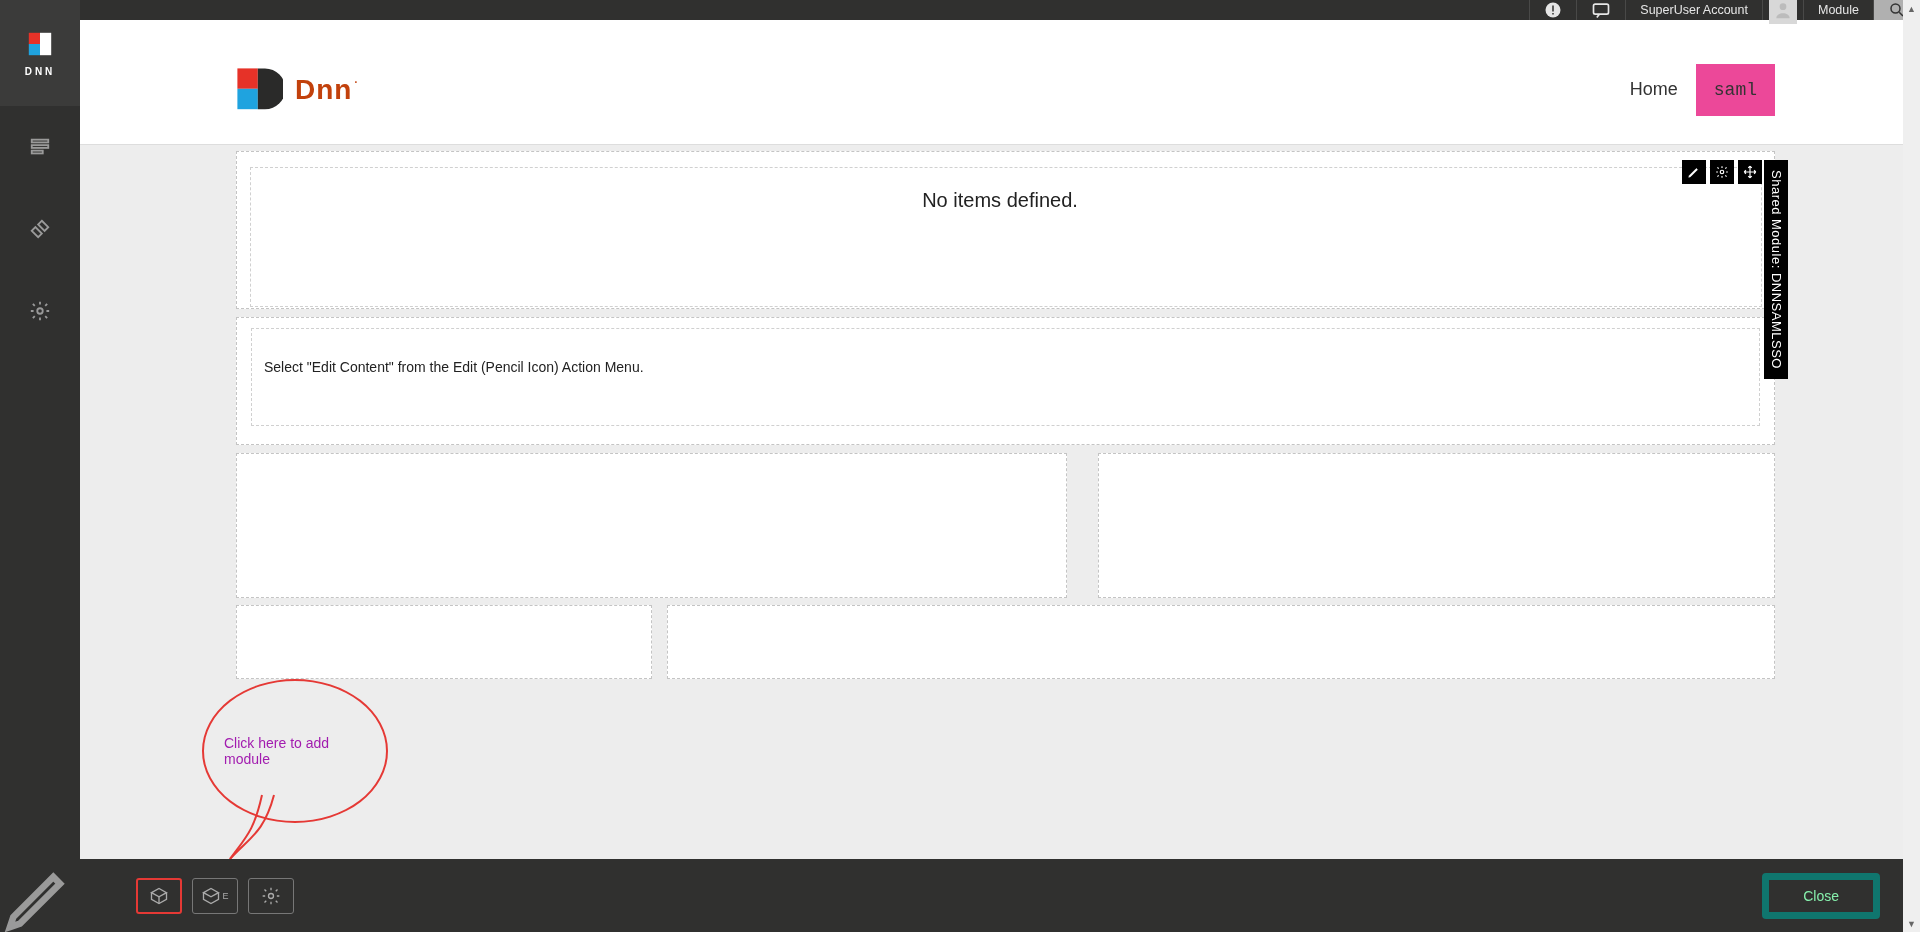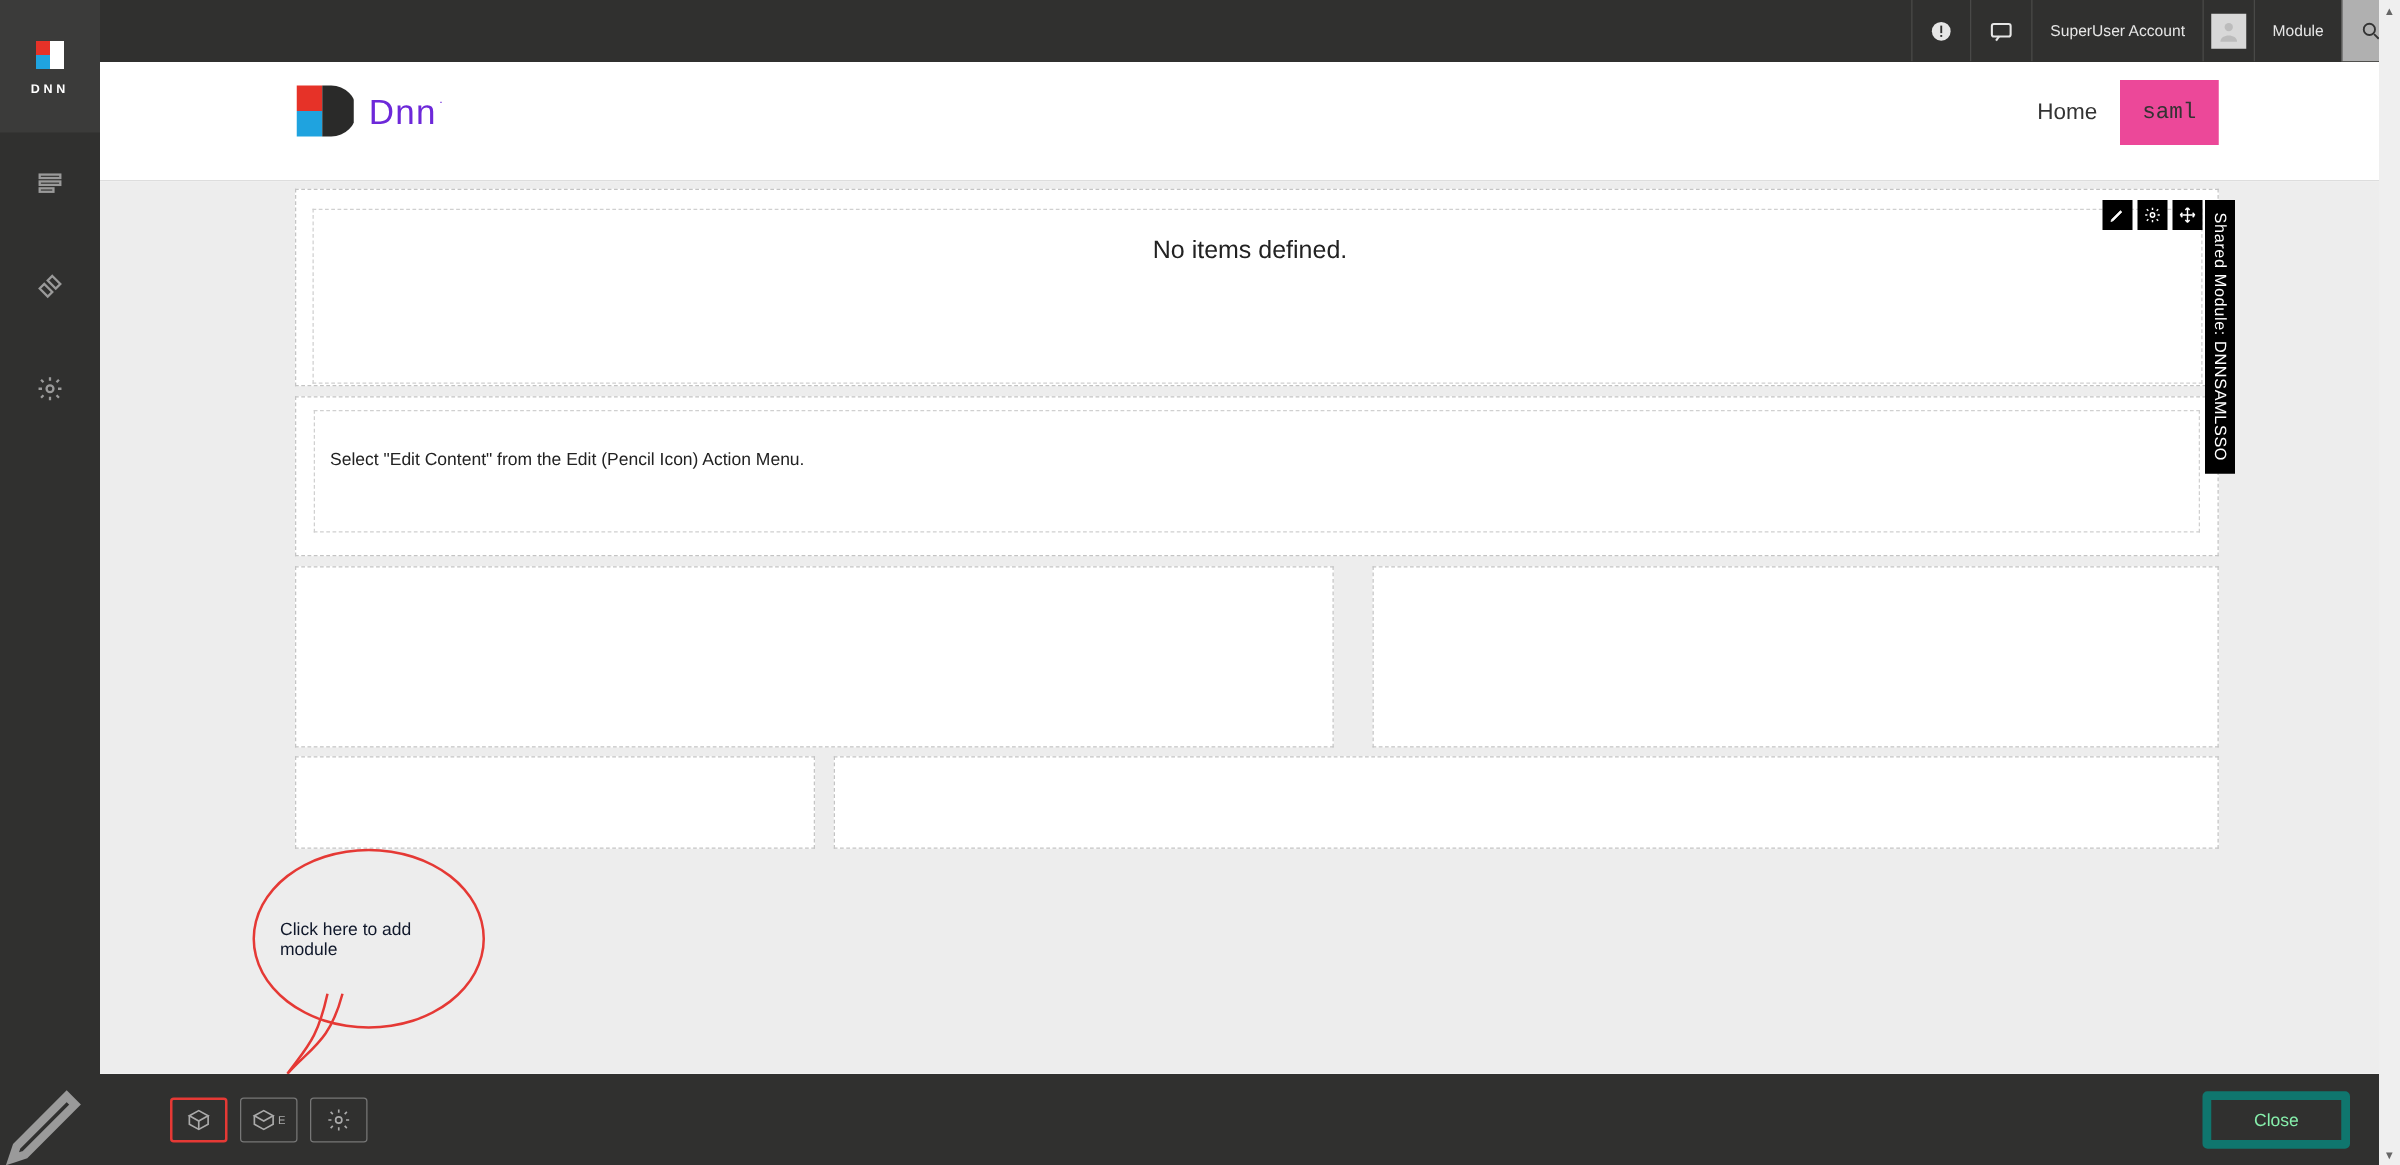--- a/index.html
+++ b/index.html
@@ -6,21 +6,21 @@
 html, body { width: 1543px; height: 760px; font-family: Arial, Helvetica, sans-serif; overflow: hidden; background: #fff; }
 
 
 .left-rail { position: fixed; left: 0; top: 0; width: 80px; height: 100%; background: #30302f; display: flex; flex-direction: column; align-items: center; z-index: 40; }
 .left-rail .logo-box { width: 80px; height: 106px; background: #3b3b3a; display: flex; flex-direction: column; align-items: center; justify-content: center; }
 .left-rail .rail-item { width: 80px; height: 82px; display: flex; align-items: center; justify-content: center; color: #9a9a9a; }
 .left-rail .rail-item svg { width: 22px; height: 22px; }
 .left-rail .rail-bottom { margin-top: auto; width: 80px; height: 70px; display: flex; align-items: center; justify-content: center; color: #9a9a9a; }
 
 
-.top-bar { position: fixed; left: 80px; right: 0; top: 0; height: 49px; background: #30302f; display: flex; align-items: stretch; justify-content: flex-end; z-index: 30; }
+.top-bar { position: fixed; left: 80px; right: 0; top: 0; height: 20px; background: #30302f; display: flex; align-items: stretch; justify-content: flex-end; z-index: 30; }
 .top-item { display: flex; align-items: center; justify-content: center; padding: 0 14px; color: #e6e6e6; font-size: 12.5px; border-left: 1px solid #494948; cursor: pointer; }
 .top-item.search { background: #b0b0b0; }
 .top-item.avatar { padding: 3px 6px; background:#30302f; }
 .avatar-img { width: 28px; height: 28px; background: #d8d8d8; display:flex; align-items:center; justify-content:center; }
 
 
 .site-header { position: absolute; left: 80px; right: 0; top: 35px; height: 110px; background: #fff; display: flex; align-items: center; padding: 0 0 0 155px; border-bottom: 1px solid #ddd; z-index: 25; }
 .site-logo { display:flex; align-items:center; gap:12px; }
 .site-nav { margin-left: auto; display:flex; align-items:stretch; height: 52px; margin-right: 145px; text-align: right; }
 .nav-link { display:flex; align-items:center; padding: 0 18px; font-size: 18px; color: #333; cursor:pointer; }
@@ -54,32 +54,32 @@
 
 
 .footer-bar { position: fixed; left: 80px; right: 0; bottom: 0; height: 73px; background: #30302f; display:flex; align-items:center; padding: 0 40px 0 56px; z-index:35;}
 .ft-btn { width:46px; height:36px; border:1px solid #777; border-radius:3px; display:flex; align-items:center; justify-content:center; margin-right:10px; color:#aaa; cursor:pointer;}
 .ft-btn.highlight { border:2px solid #e53935; }
 .ft-btn svg{ width:20px; height:20px; }
 .close-btn { margin-left:auto; border:7px solid #0f766e; color:#86efac; padding: 8px 34px; border-radius:4px; font-size:14px; cursor:pointer;}
 
 
 .callout-wrap { position:absolute; left: 116px; bottom: 0px; width: 200px; height: 180px; z-index: 60; pointer-events:none;}
-.callout-oval { position:absolute; left:6px; top:0; width: 186px; height: 144px; border: 2px solid #e53935; border-radius: 50%; display:flex; align-items:center; padding: 0 20px; font-size:14px; color:#0f172a;}
+.callout-oval { position:absolute; left:6px; top:0; width: 186px; height: 144px; border: 2px solid #e53935; border-radius: 50%; display:flex; align-items:center; padding: 0 20px; font-size:14px; color:#a21caf;}
 .callout-tail { position:absolute; left: 28px; bottom: -4px; width: 60px; height: 70px; }
 
 
 .fake-scroll { position:fixed; right:0; top:0; width:17px; height:100%; background:#efefef; z-index:70;}
 .fake-scroll .arrow { position:absolute; left:0; width:17px; height:17px; background:#efefef; display:flex; align-items:center; justify-content:center; font-size:9px; color:#666;}
 .fake-scroll .arrow.up{ top:0;} .fake-scroll .arrow.down{ bottom:0;}
 
 
 .dnn-mark-small { width:28px; height:28px;}
 .dnn-mark-small-text { color:#fff; font-size:10px; letter-spacing:3px; font-weight:bold; margin-top:8px;}
-.dnn-word { font-family: Arial Black, Arial, sans-serif; font-weight:400; font-size:28px; color:#6d28d9; letter-spacing:1px;}
+.dnn-word { font-family: Arial Black, Arial, sans-serif; font-weight:700; font-size:28px; color:#c2410c; letter-spacing:1px;}
 .dnn-word .dot { font-size: 10px; vertical-align: top; margin-left:2px;}
 </style>
 </head>
 <body>
 
 <div class="fake-scroll">
   <div class="arrow up">▲</div>
   <div class="arrow down">▼</div>
 </div>
 

